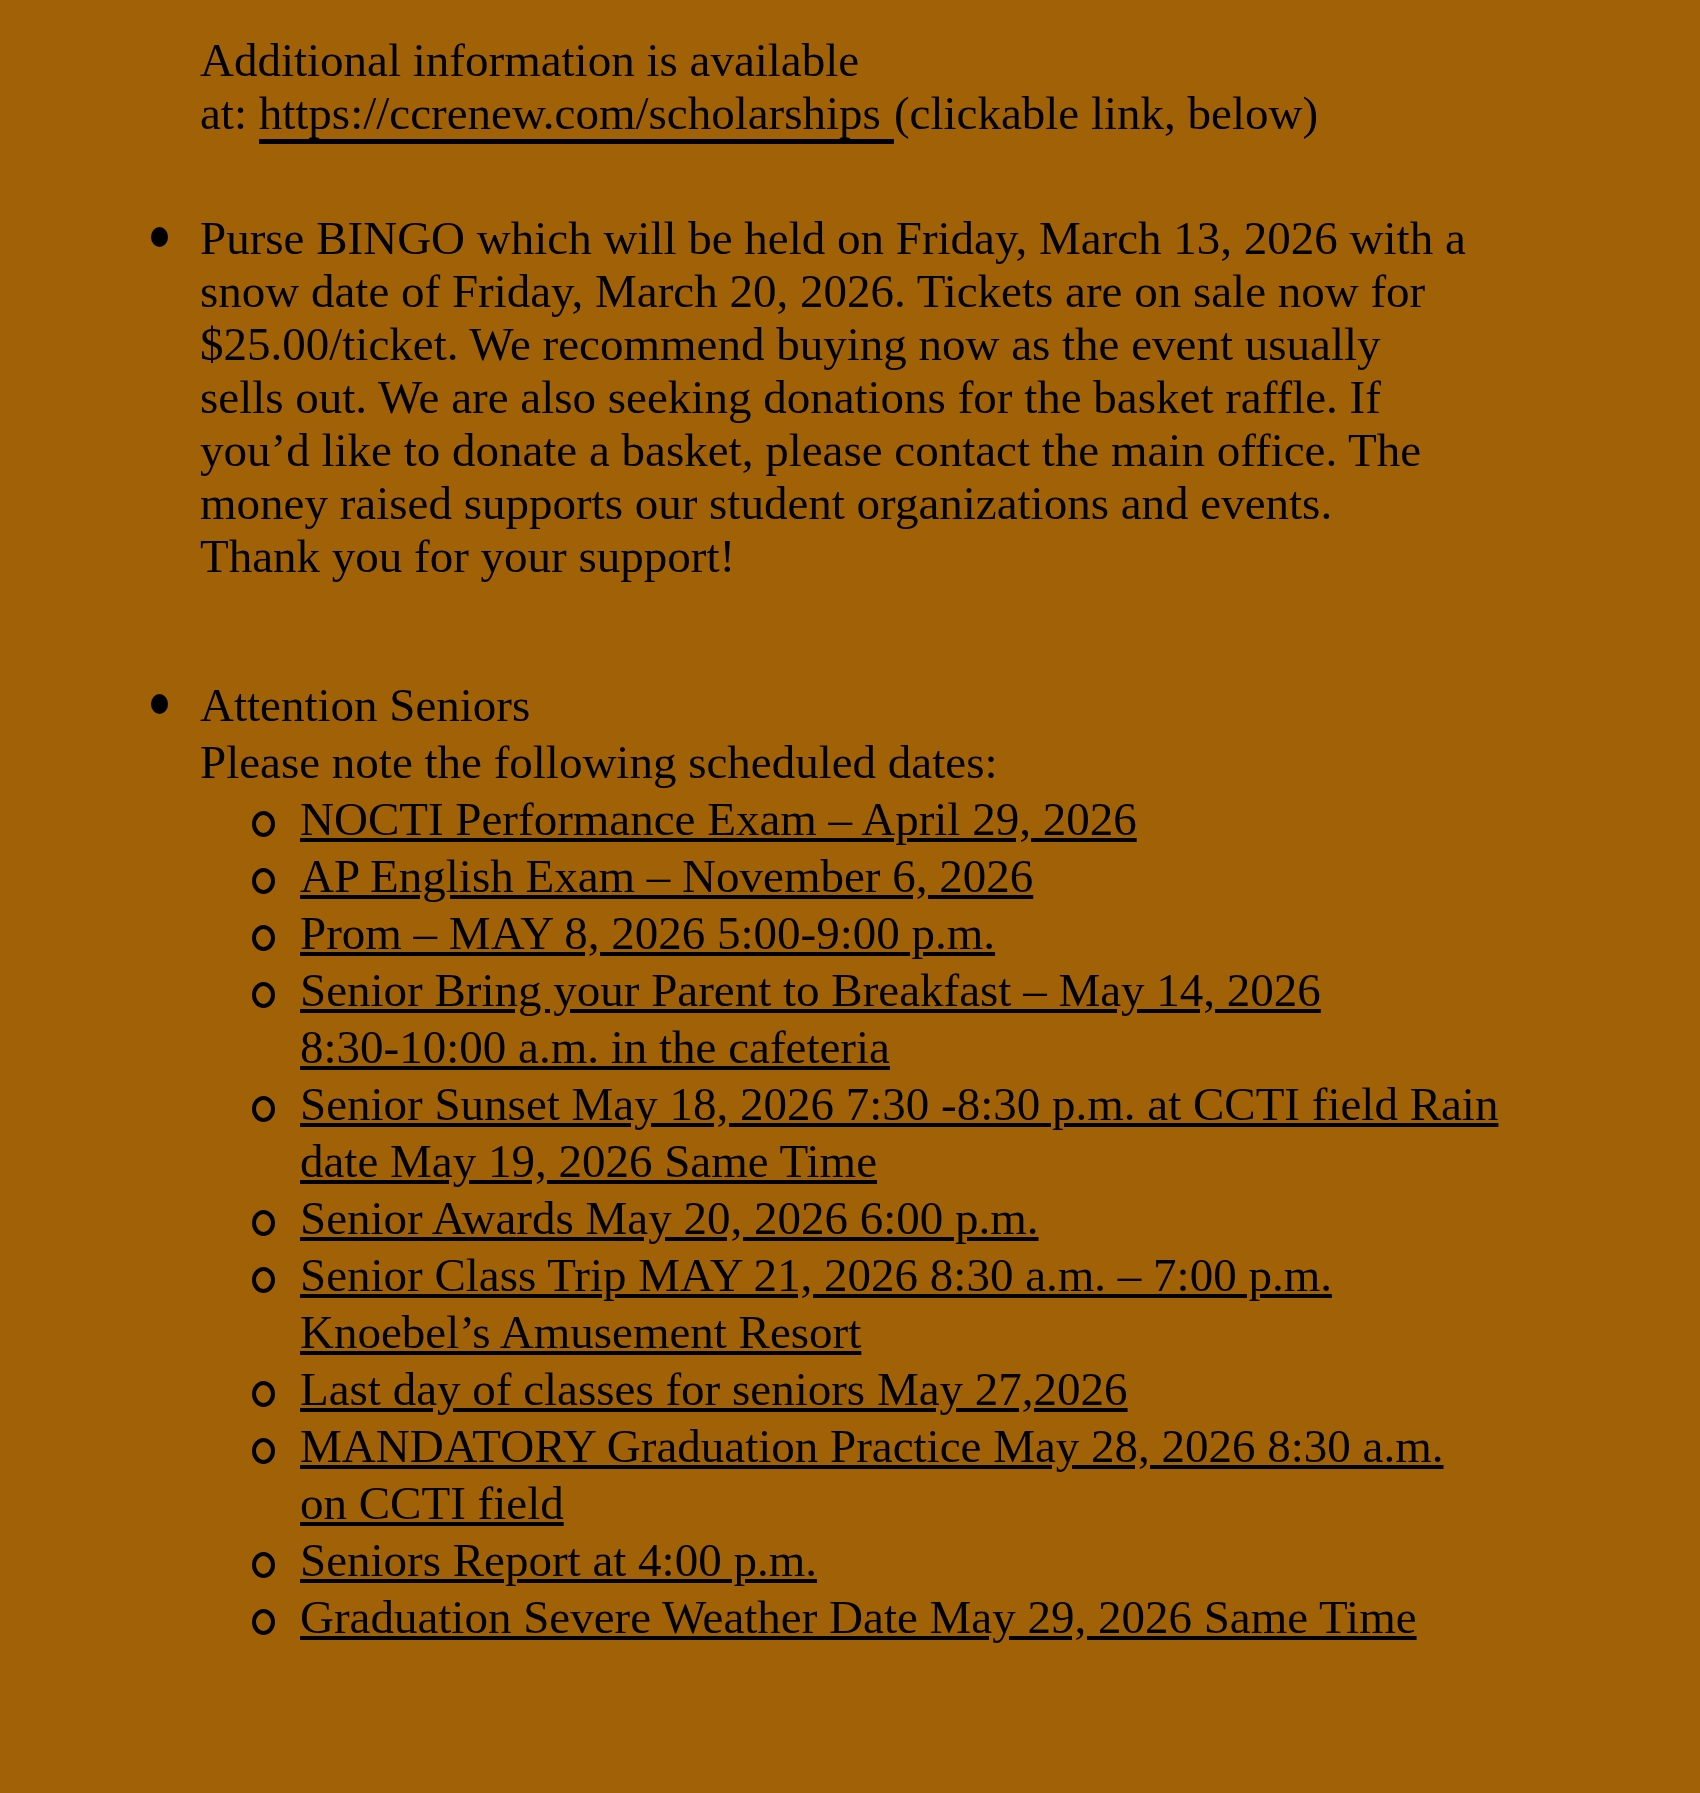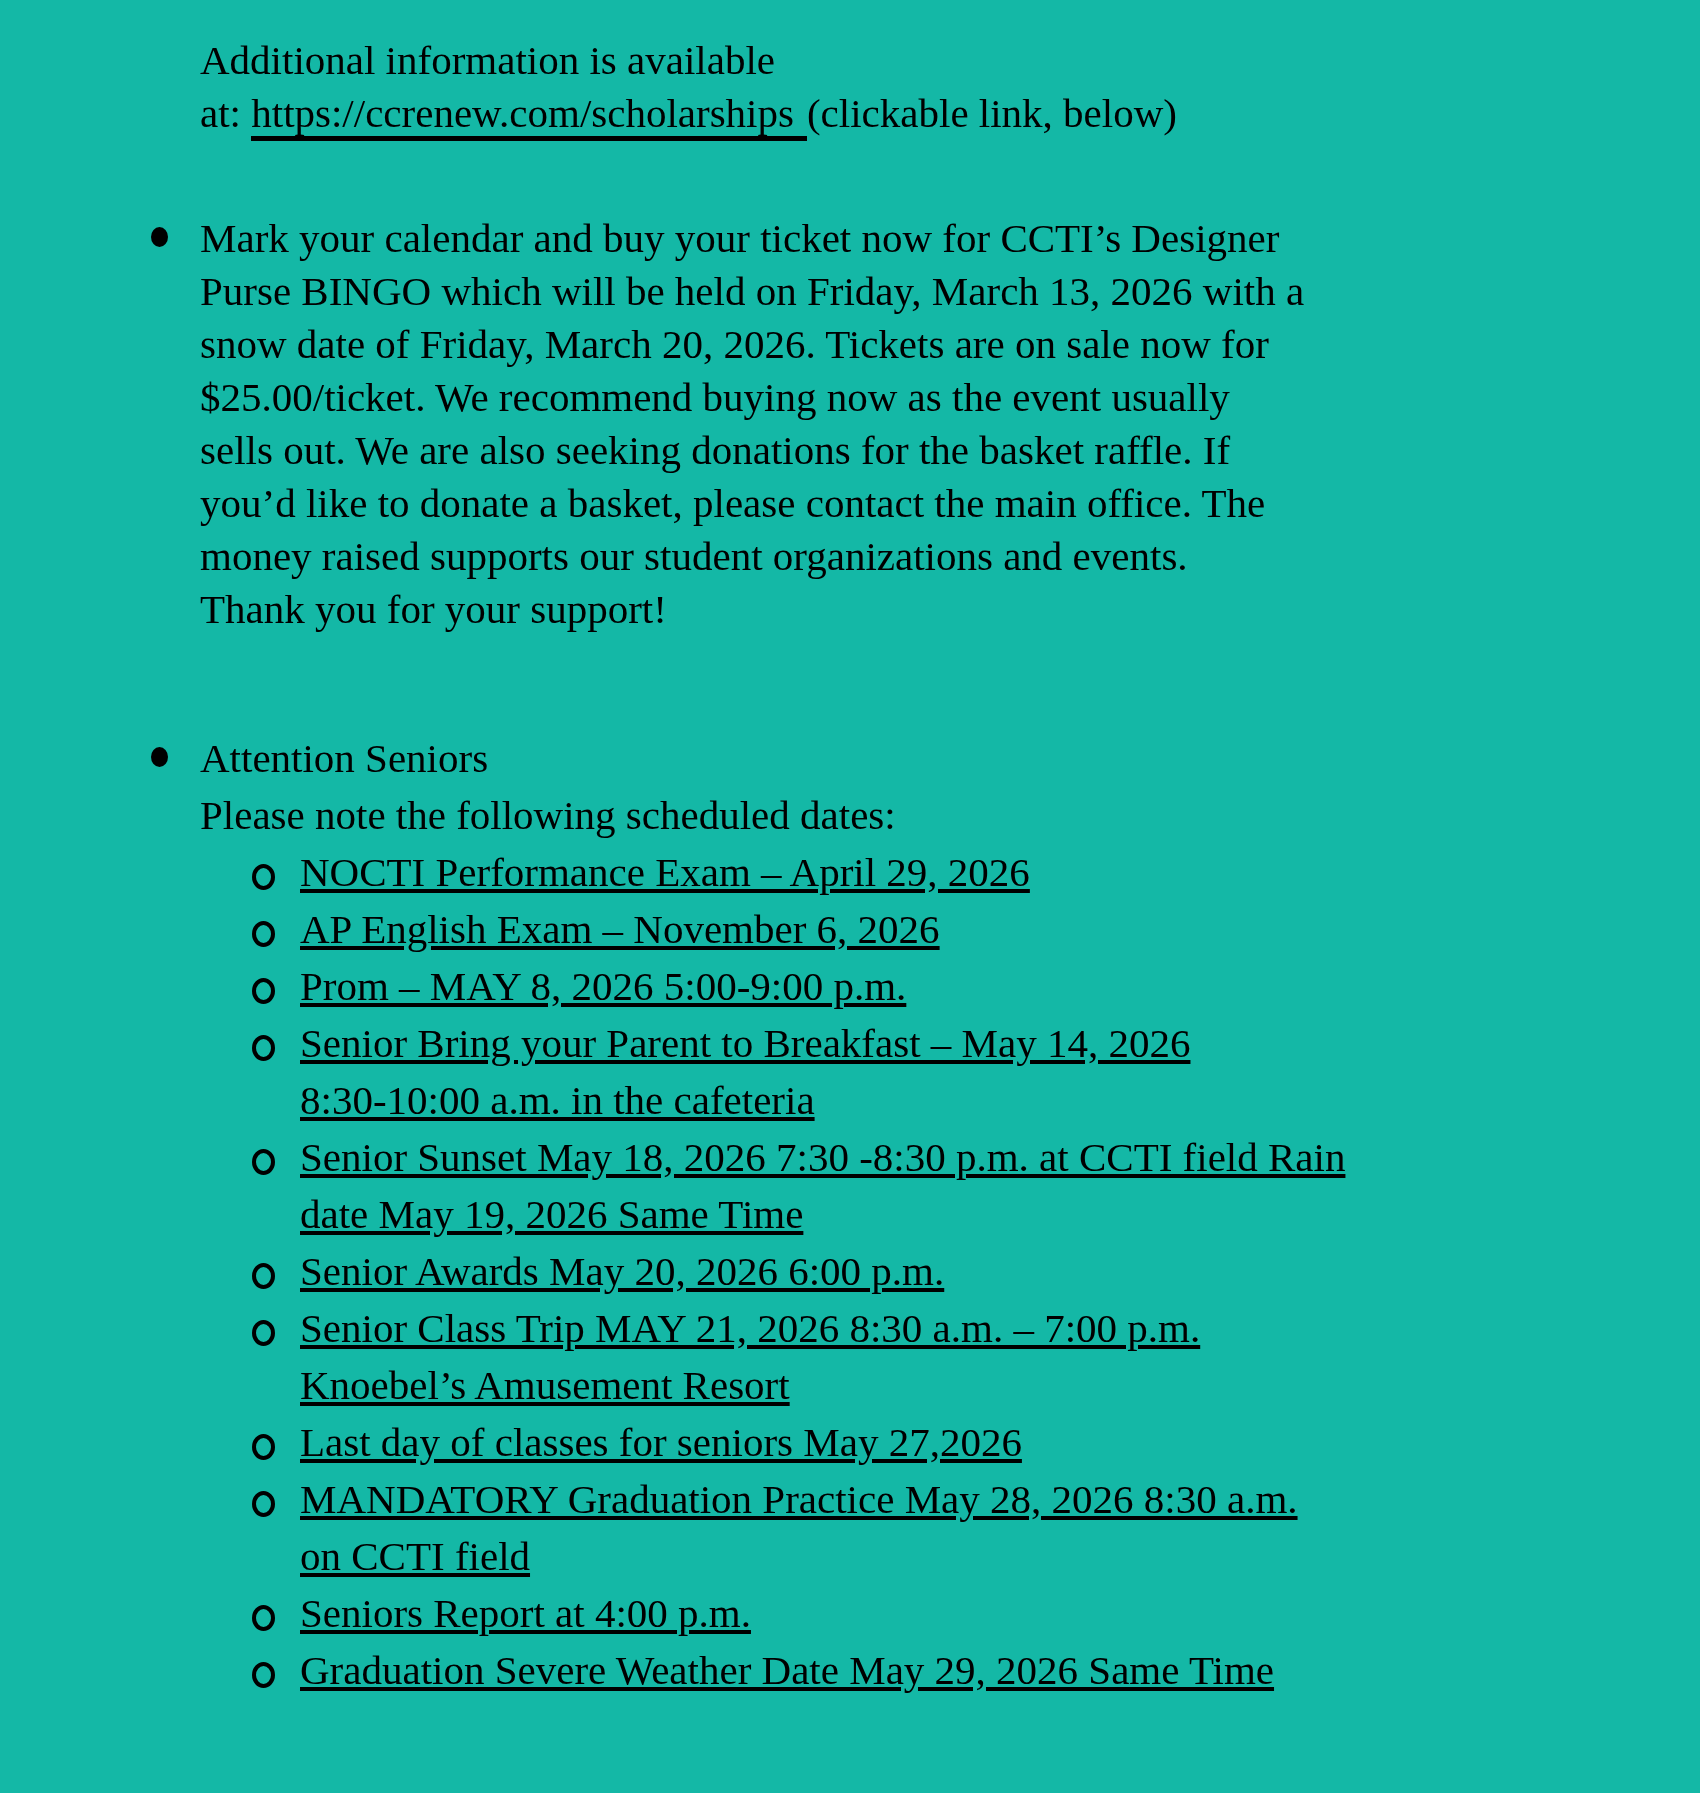--- a/index.html
+++ b/index.html
@@ -4,24 +4,24 @@
 <style>
   html, body {
     margin: 0;
     padding: 0;
     background: #ffffff;
   }
   .page {
     position: relative;
     width: 1700px;
     height: 1793px;
-    background: #14b8a6;
+    background: #a16207;
     color: #000000;
     font-family: "Liberation Serif", "DejaVu Serif", serif;
-    font-size: 41px;
+    font-size: 47px;
     box-sizing: border-box;
     padding-top: 34px;
     overflow: hidden;
   }
   .ln { white-space: nowrap; }
 
   .intro {
     margin-left: 200px;
     line-height: 53px;
   }
@@ -75,21 +75,20 @@
 <div class="page">
 
   <div class="intro">
     <div class="ln">Additional information is available</div>
     <div class="ln"><span>at: </span><span class="link">https://ccrenew.com/scholarships</span><span>(clickable link, below)</span></div>
   </div>
 
   <div class="b1 bingo">
     <span class="dot dot53"></span>
     <div id="bingo-lines">
-        <div class="ln">Mark your calendar and buy your ticket now for CCTI’s Designer</div>
         <div class="ln">Purse BINGO which will be held on Friday, March 13, 2026 with a</div>
         <div class="ln">snow date of Friday, March 20, 2026. Tickets are on sale now for</div>
         <div class="ln">$25.00/ticket. We recommend buying now as the event usually</div>
         <div class="ln">sells out. We are also seeking donations for the basket raffle. If</div>
         <div class="ln">you’d like to donate a basket, please contact the main office. The</div>
         <div class="ln">money raised supports our student organizations and events.</div>
         <div class="ln">Thank you for your support!</div>
       </div>
   </div>
 

